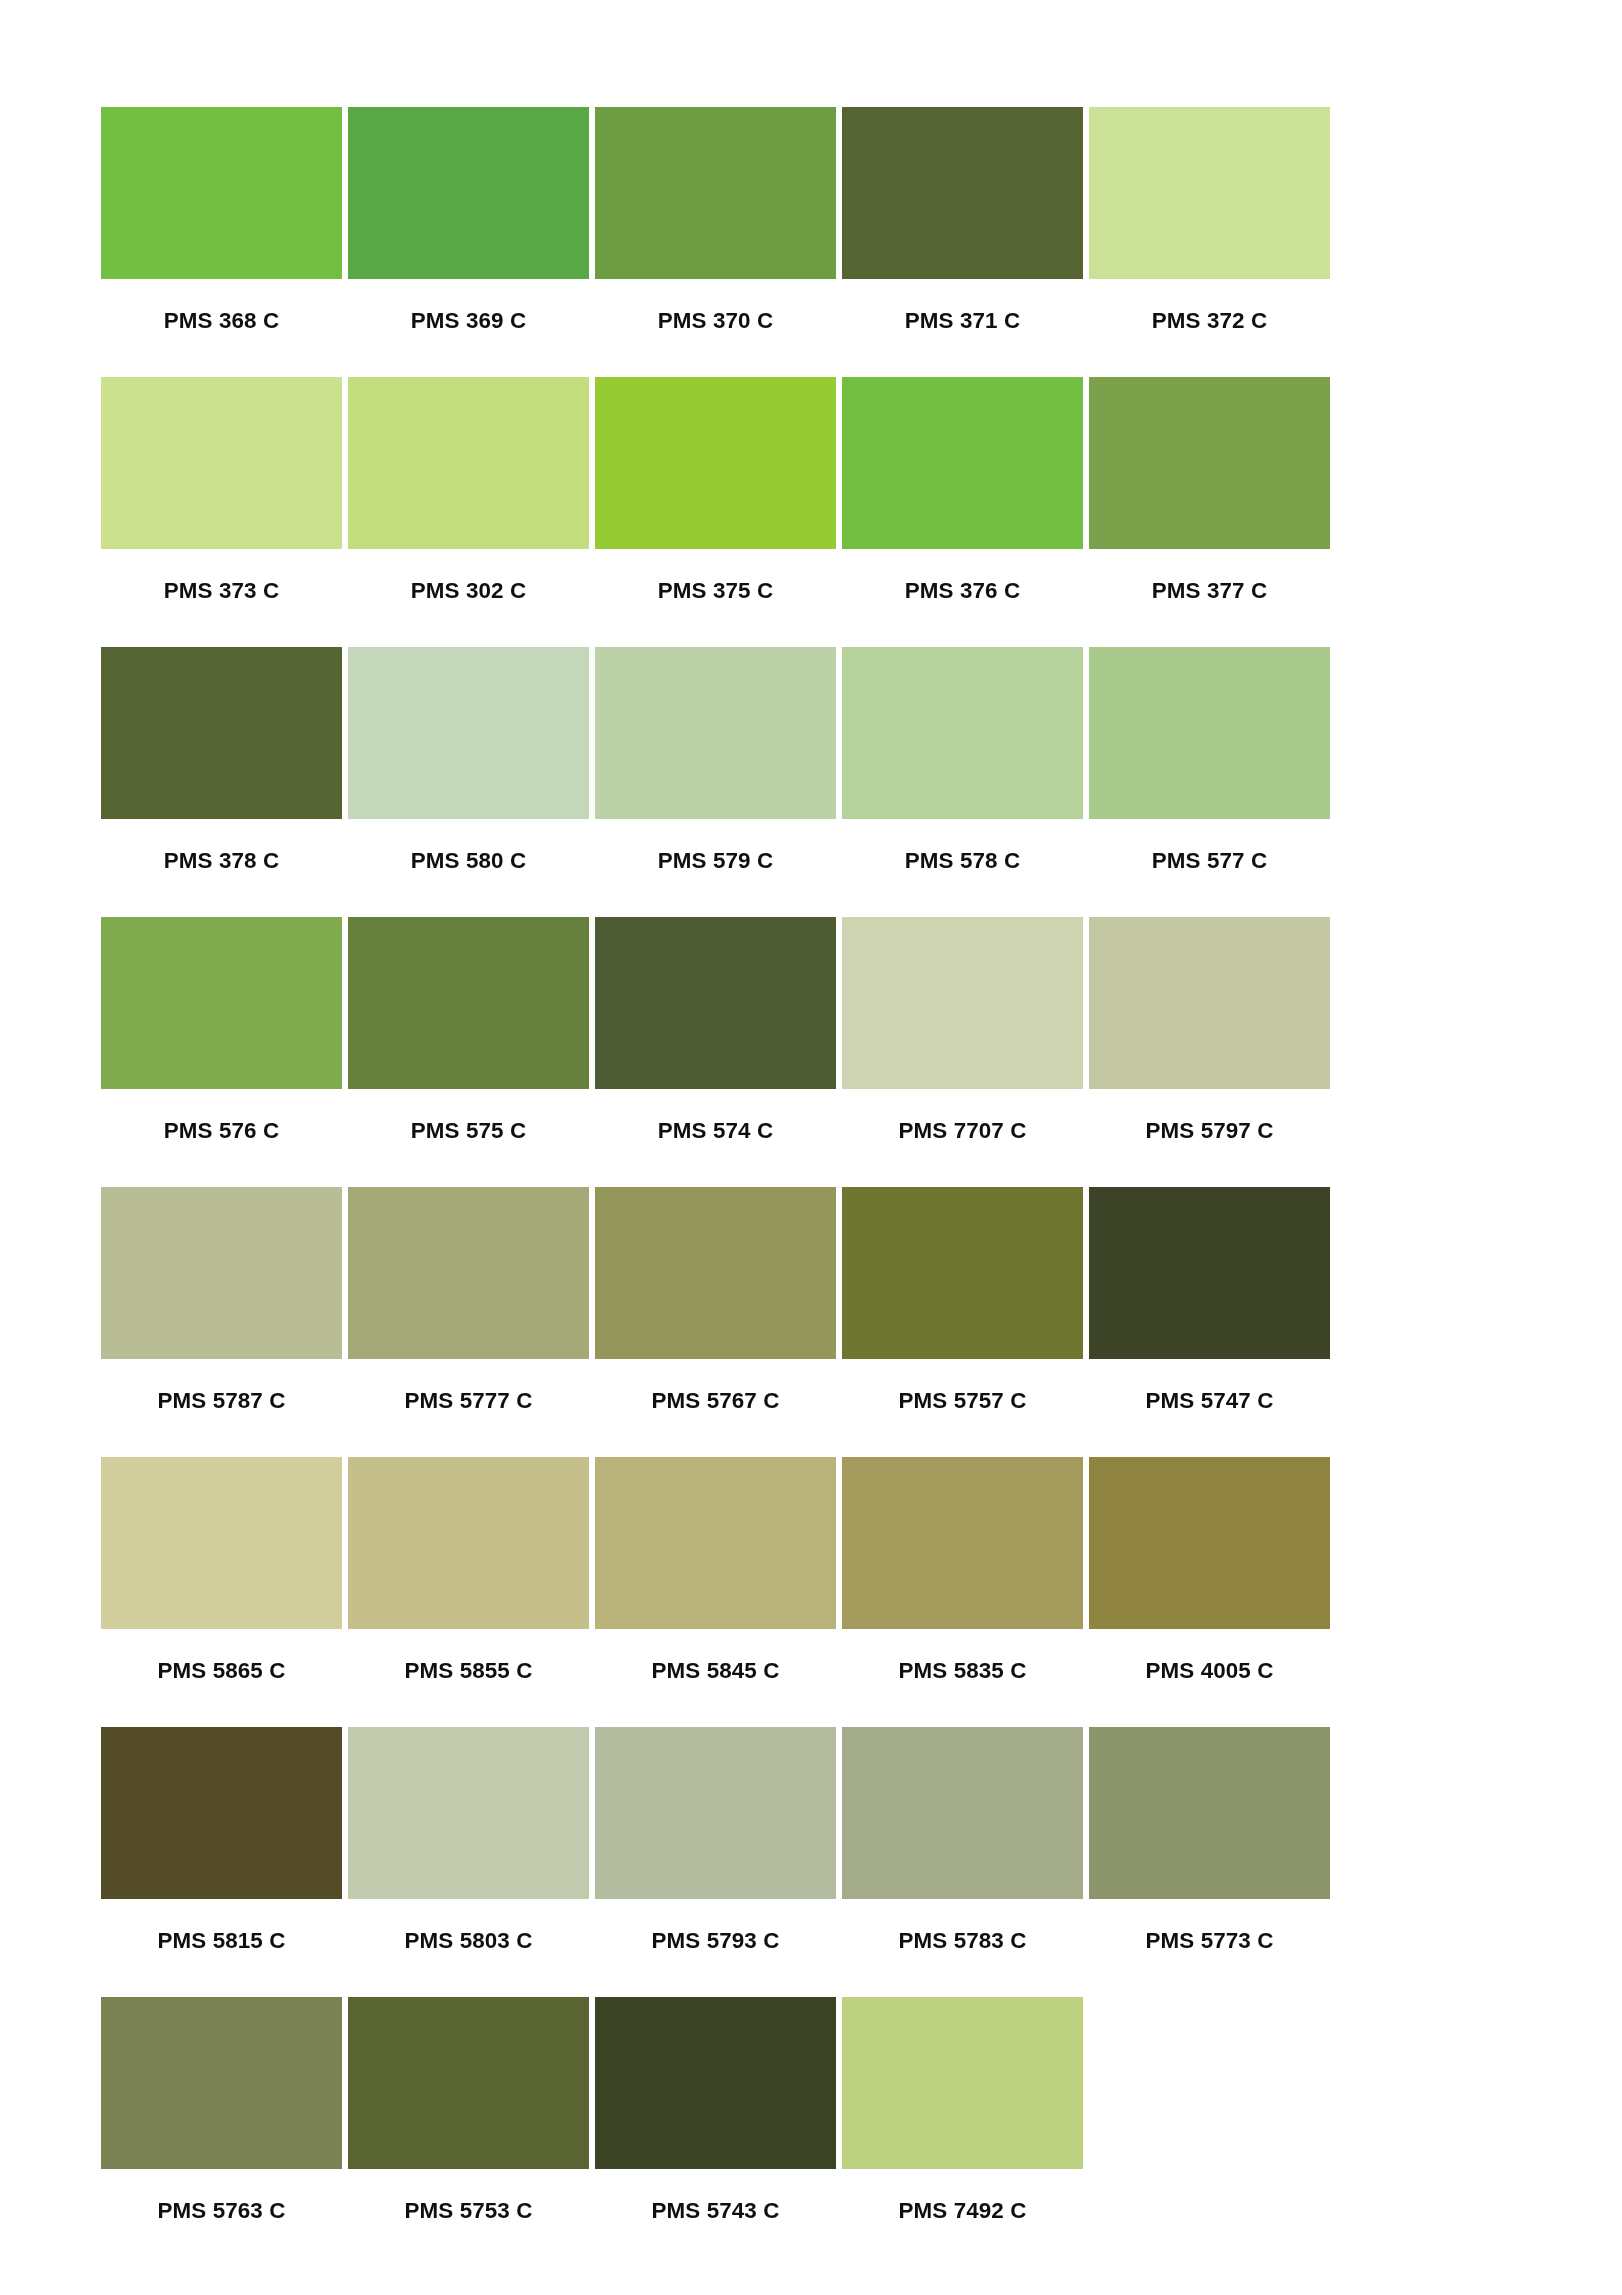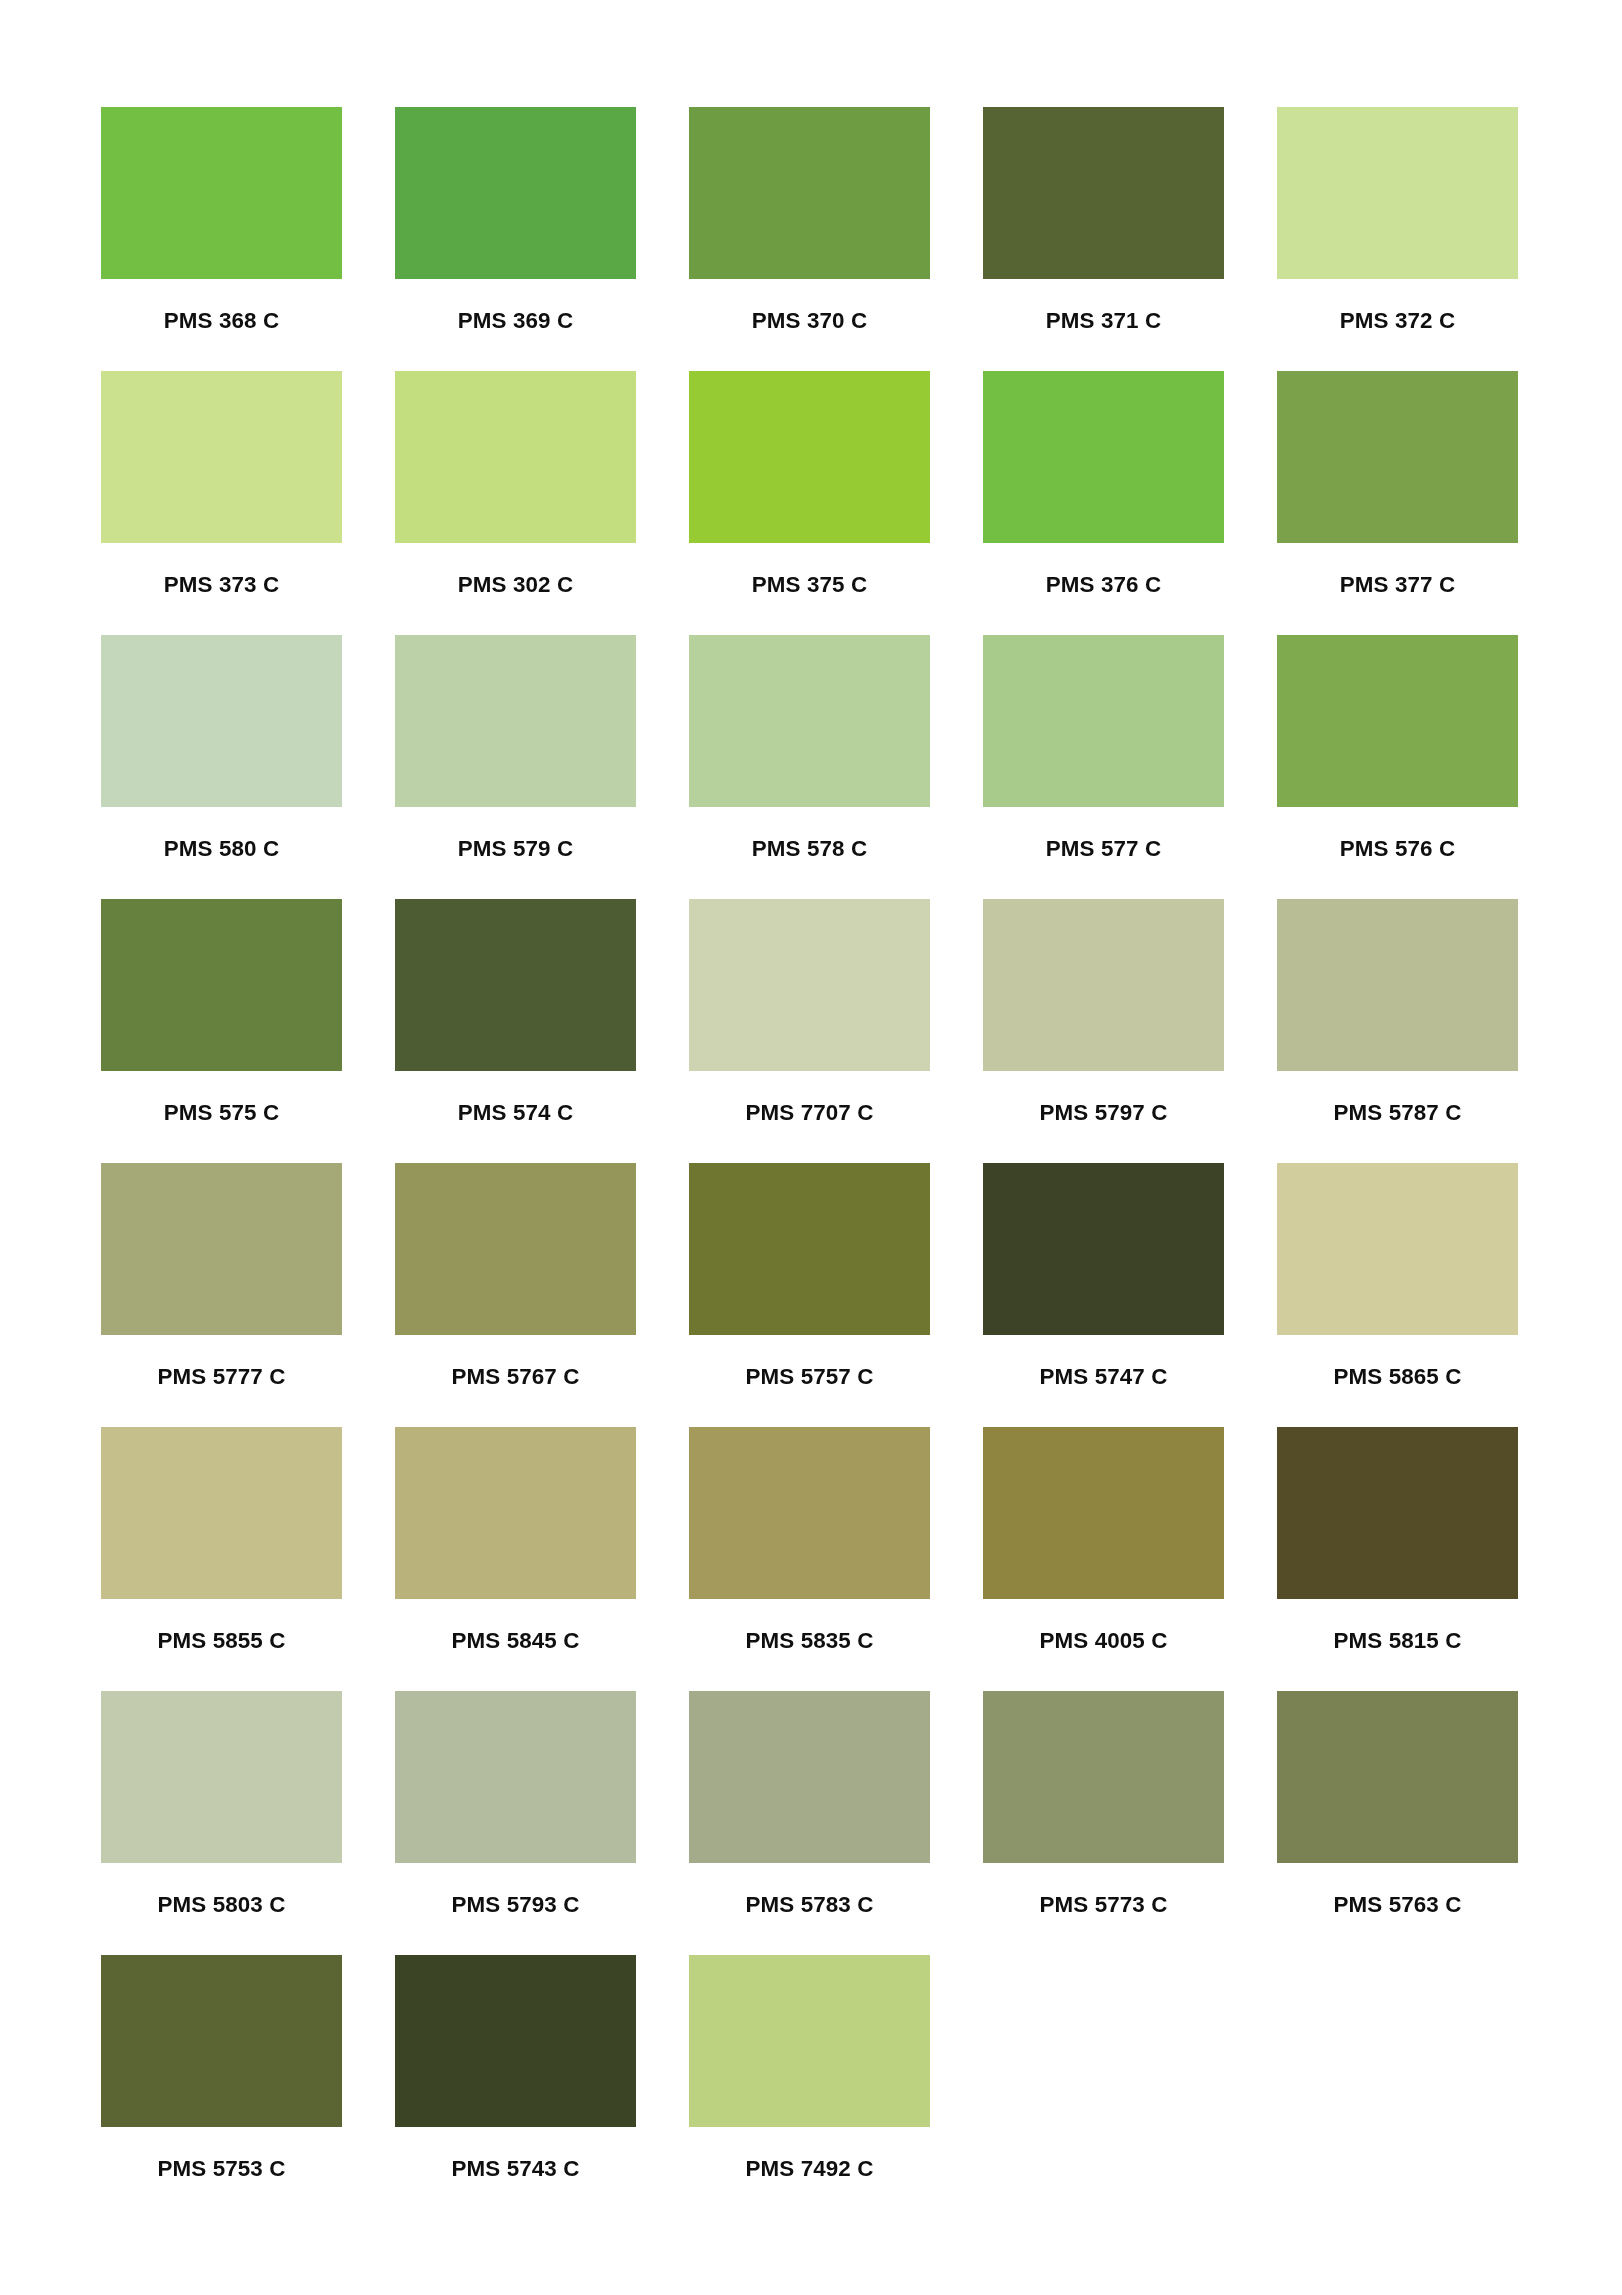--- a/index.html
+++ b/index.html
@@ -24,20 +24,21 @@
     padding: 107px 101px 0 101px;
   }
 
   .swatch-grid {
     display: grid;
     grid-template-columns: repeat(5, 241px);
     grid-template-rows: repeat(8, 264px);
     column-gap: 53px;
     row-gap: 0px;
     width: 1419px;
+    gap: 6px;
   }
 
   .swatch-cell {
     width: 241px;
     height: 264px;
     display: flex;
     flex-direction: column;
     align-items: center;
   }
 
@@ -101,20 +102,24 @@
       </div>
       <div class="swatch-cell">
         <div class="swatch-chip" style="background-color: rgb(115, 191, 67);"></div>
         <div class="swatch-label">PMS 376 C</div>
       </div>
       <div class="swatch-cell">
         <div class="swatch-chip" style="background-color: rgb(123, 161, 74);"></div>
         <div class="swatch-label">PMS 377 C</div>
       </div>
       <div class="swatch-cell">
+        <div class="swatch-chip" style="background-color: rgb(86, 99, 51);"></div>
+        <div class="swatch-label">PMS 378 C</div>
+      </div>
+      <div class="swatch-cell">
         <div class="swatch-chip" style="background-color: rgb(197, 215, 186);"></div>
         <div class="swatch-label">PMS 580 C</div>
       </div>
       <div class="swatch-cell">
         <div class="swatch-chip" style="background-color: rgb(189, 209, 168);"></div>
         <div class="swatch-label">PMS 579 C</div>
       </div>
       <div class="swatch-cell">
         <div class="swatch-chip" style="background-color: rgb(182, 209, 156);"></div>
         <div class="swatch-label">PMS 578 C</div>

